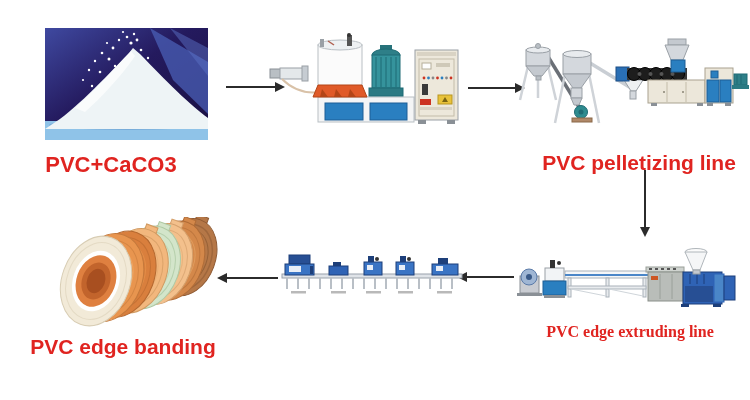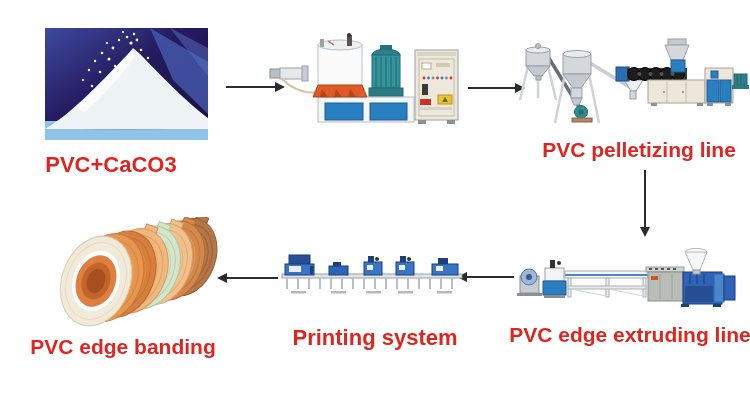--- a/index.html
+++ b/index.html
@@ -207,21 +207,21 @@
     <rect x="219" y="36" width="13" height="11" fill="#2e7f88" stroke="#1f6b74"></rect>
     <line x1="222" y1="37" x2="222" y2="46" stroke="#1f6b74"></line>
       <line x1="226" y1="37" x2="226" y2="46" stroke="#1f6b74"></line>
     <rect x="217" y="47" width="17" height="4" fill="#2b7a83"></rect>
 
     <rect x="136" y="65" width="6" height="3" fill="#8a9096"></rect>
       <rect x="182" y="65" width="6" height="3" fill="#8a9096"></rect>
     <rect x="192" y="65" width="6" height="3" fill="#8a9096"></rect>
       <rect x="210" y="65" width="6" height="3" fill="#8a9096"></rect>
   </svg>
-  <div class="step-label" style="left:639px;top:138px;font-size:21px;">PVC pelletizing line</div>
+  <div class="step-label" style="left:639px;top:151px;font-size:21px;">PVC pelletizing line</div>
 
   <div class="arrow-v" style="left:644px;top:170px;height:58px;">
     <span class="head-down"></span>
   </div>
 
   <svg class="abs" style="left:510px;top:246px;" width="230" height="64" viewBox="0 0 230 64">
 
     <rect x="10" y="30" width="19" height="17" fill="#c9ccd2" stroke="#8a9096"></rect>
     <circle cx="19" cy="31" r="8" fill="#9fb6d4" stroke="#5a7aa8"></circle>
     <circle cx="19" cy="31" r="3" fill="#3a5a88"></circle>
@@ -265,21 +265,21 @@
     <rect x="204" y="28" width="10" height="28" fill="#4a86c8" stroke="#2f63b5"></rect>
 
     <ellipse cx="186" cy="6" rx="11" ry="3.5" fill="#fbfbfb" stroke="#b0b6bb"></ellipse>
     <polygon points="175,6 197,6 190,24 183,24" fill="#f5f6f7" stroke="#b0b6bb"></polygon>
     <rect x="183" y="24" width="7" height="4" fill="#c4c9cf" stroke="#9aa0a6"></rect>
 
     <rect x="214" y="30" width="11" height="24" fill="#2f63b5" stroke="#1d3f7a"></rect>
     <rect x="171" y="58" width="8" height="3" fill="#1d3f7a"></rect>
       <rect x="203" y="58" width="8" height="3" fill="#1d3f7a"></rect>
   </svg>
-  <div class="step-label" style="left:630px;top:323px;font-size:21px;">PVC edge extruding line</div>
+  <div class="step-label" style="left:630px;top:323px;font-size:16px;font-family:Liberation Serif, serif;">PVC edge extruding line</div>
 
   <div class="arrow-h" style="left:466px;top:276px;width:48px;">
     <span class="head-left"></span>
   </div>
 
   <svg class="abs" style="left:280px;top:254px;" width="185" height="44" viewBox="0 0 185 44">
 
     <rect x="2" y="20" width="180" height="4" fill="#dfe3e8" stroke="#9aa2ab"></rect>
     <g fill="#b9bfc6">
       <rect x="6" y="24" width="2" height="11"></rect>
@@ -323,21 +323,20 @@
     <rect x="156" y="12" width="7" height="5" fill="#e8eef7"></rect>
 
     <g fill="#b9b9b9">
       <rect x="11" y="37" width="15" height="2.5"></rect>
         <rect x="51" y="37" width="15" height="2.5"></rect>
       <rect x="86" y="37" width="15" height="2.5"></rect>
         <rect x="118" y="37" width="15" height="2.5"></rect>
       <rect x="157" y="37" width="15" height="2.5"></rect>
     </g>
   </svg>
-  <div class="step-label" style="left:375px;top:325px;font-size:22px;">Printing system</div>
 
   <div class="arrow-h" style="left:226px;top:277px;width:52px;">
     <span class="head-left"></span>
   </div>
 
   <svg class="abs" style="left:36px;top:217px;" width="185" height="122" viewBox="0 0 185 122">
 
     <g transform="translate(151,40.2) rotate(20)">
       <rect x="-5" y="-44" width="12" height="10" fill="#b57747" stroke="#8f5a33"></rect>
       <ellipse rx="28.4" ry="39.7" fill="#b57747" stroke="#8f5a33"></ellipse>

